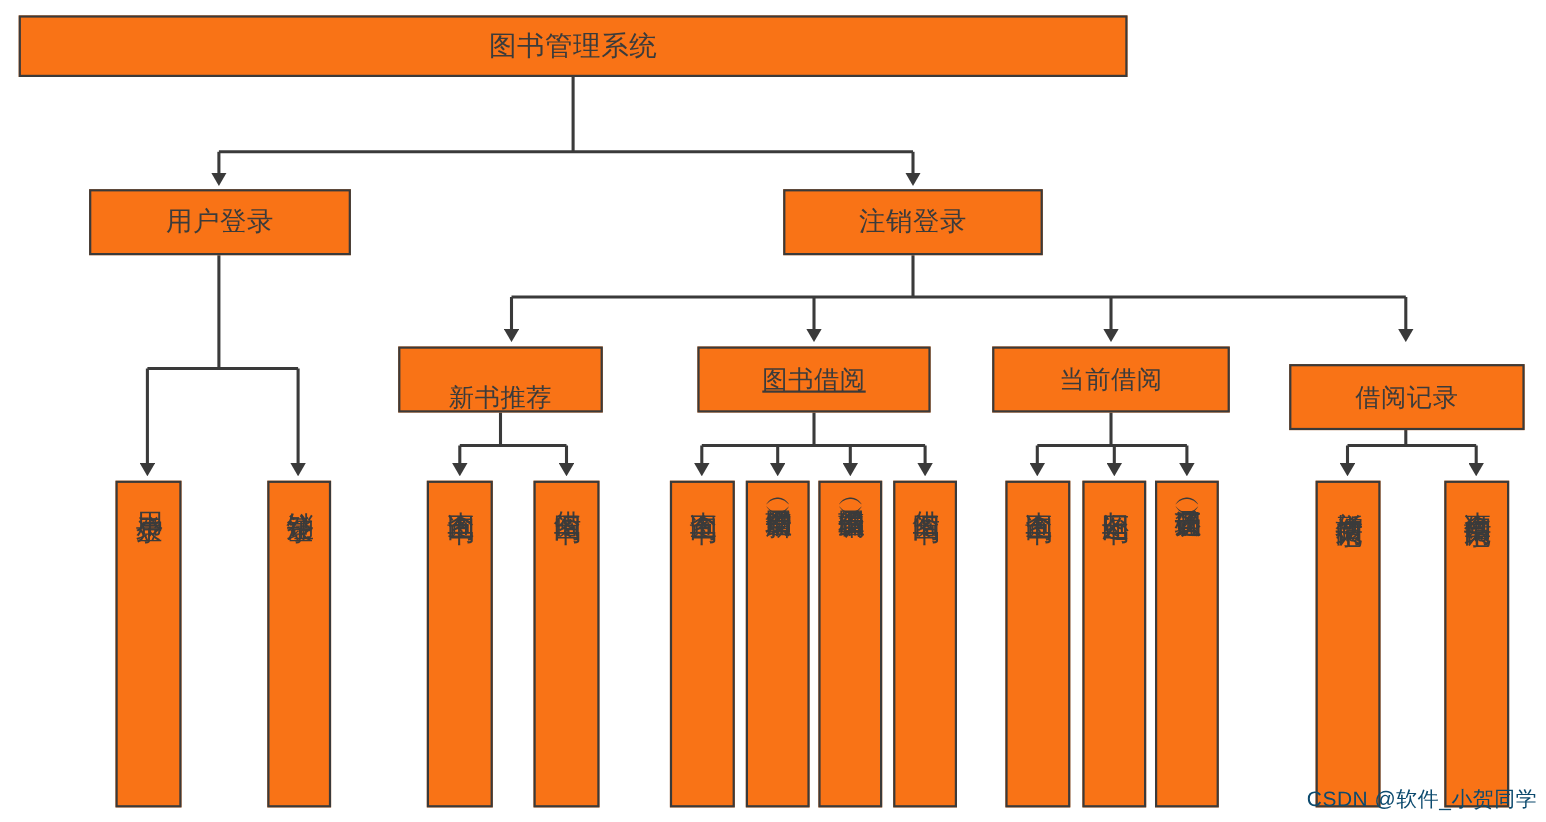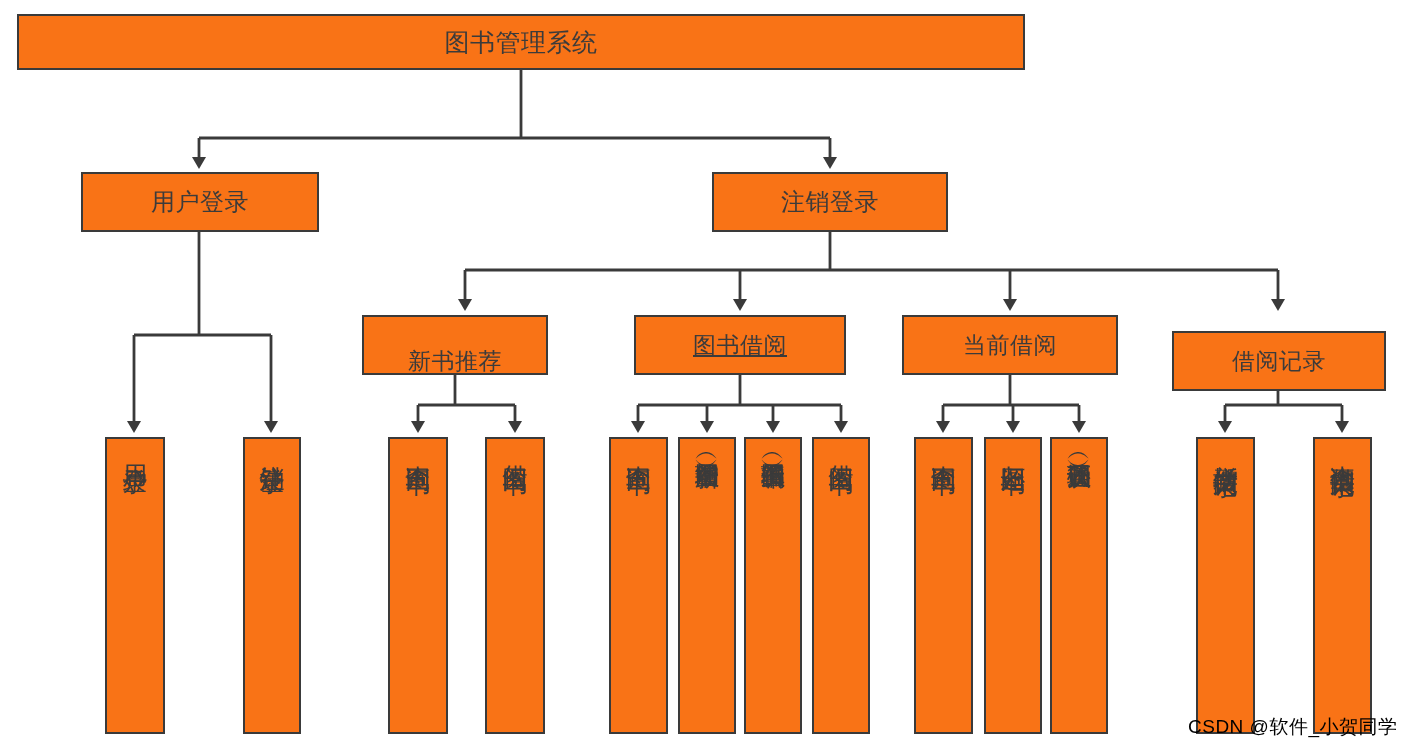--- a/index.html
+++ b/index.html
@@ -60,21 +60,21 @@
   }
   .node.leaf.tall-text .label {
     font-size: 24px;
     letter-spacing: 0px;
   }
   .watermark {
     position: absolute;
     left: 1188px;
     top: 714px;
     font-size: 19px;
-    color: #000000;
+    color: #0c4a6e;
     white-space: nowrap;
     letter-spacing: 0.5px;
   }
 </style>
 </head>
 <body>
 
 <div id="canvas">
 
   <svg class="wires" viewBox="0 0 1405 747">

